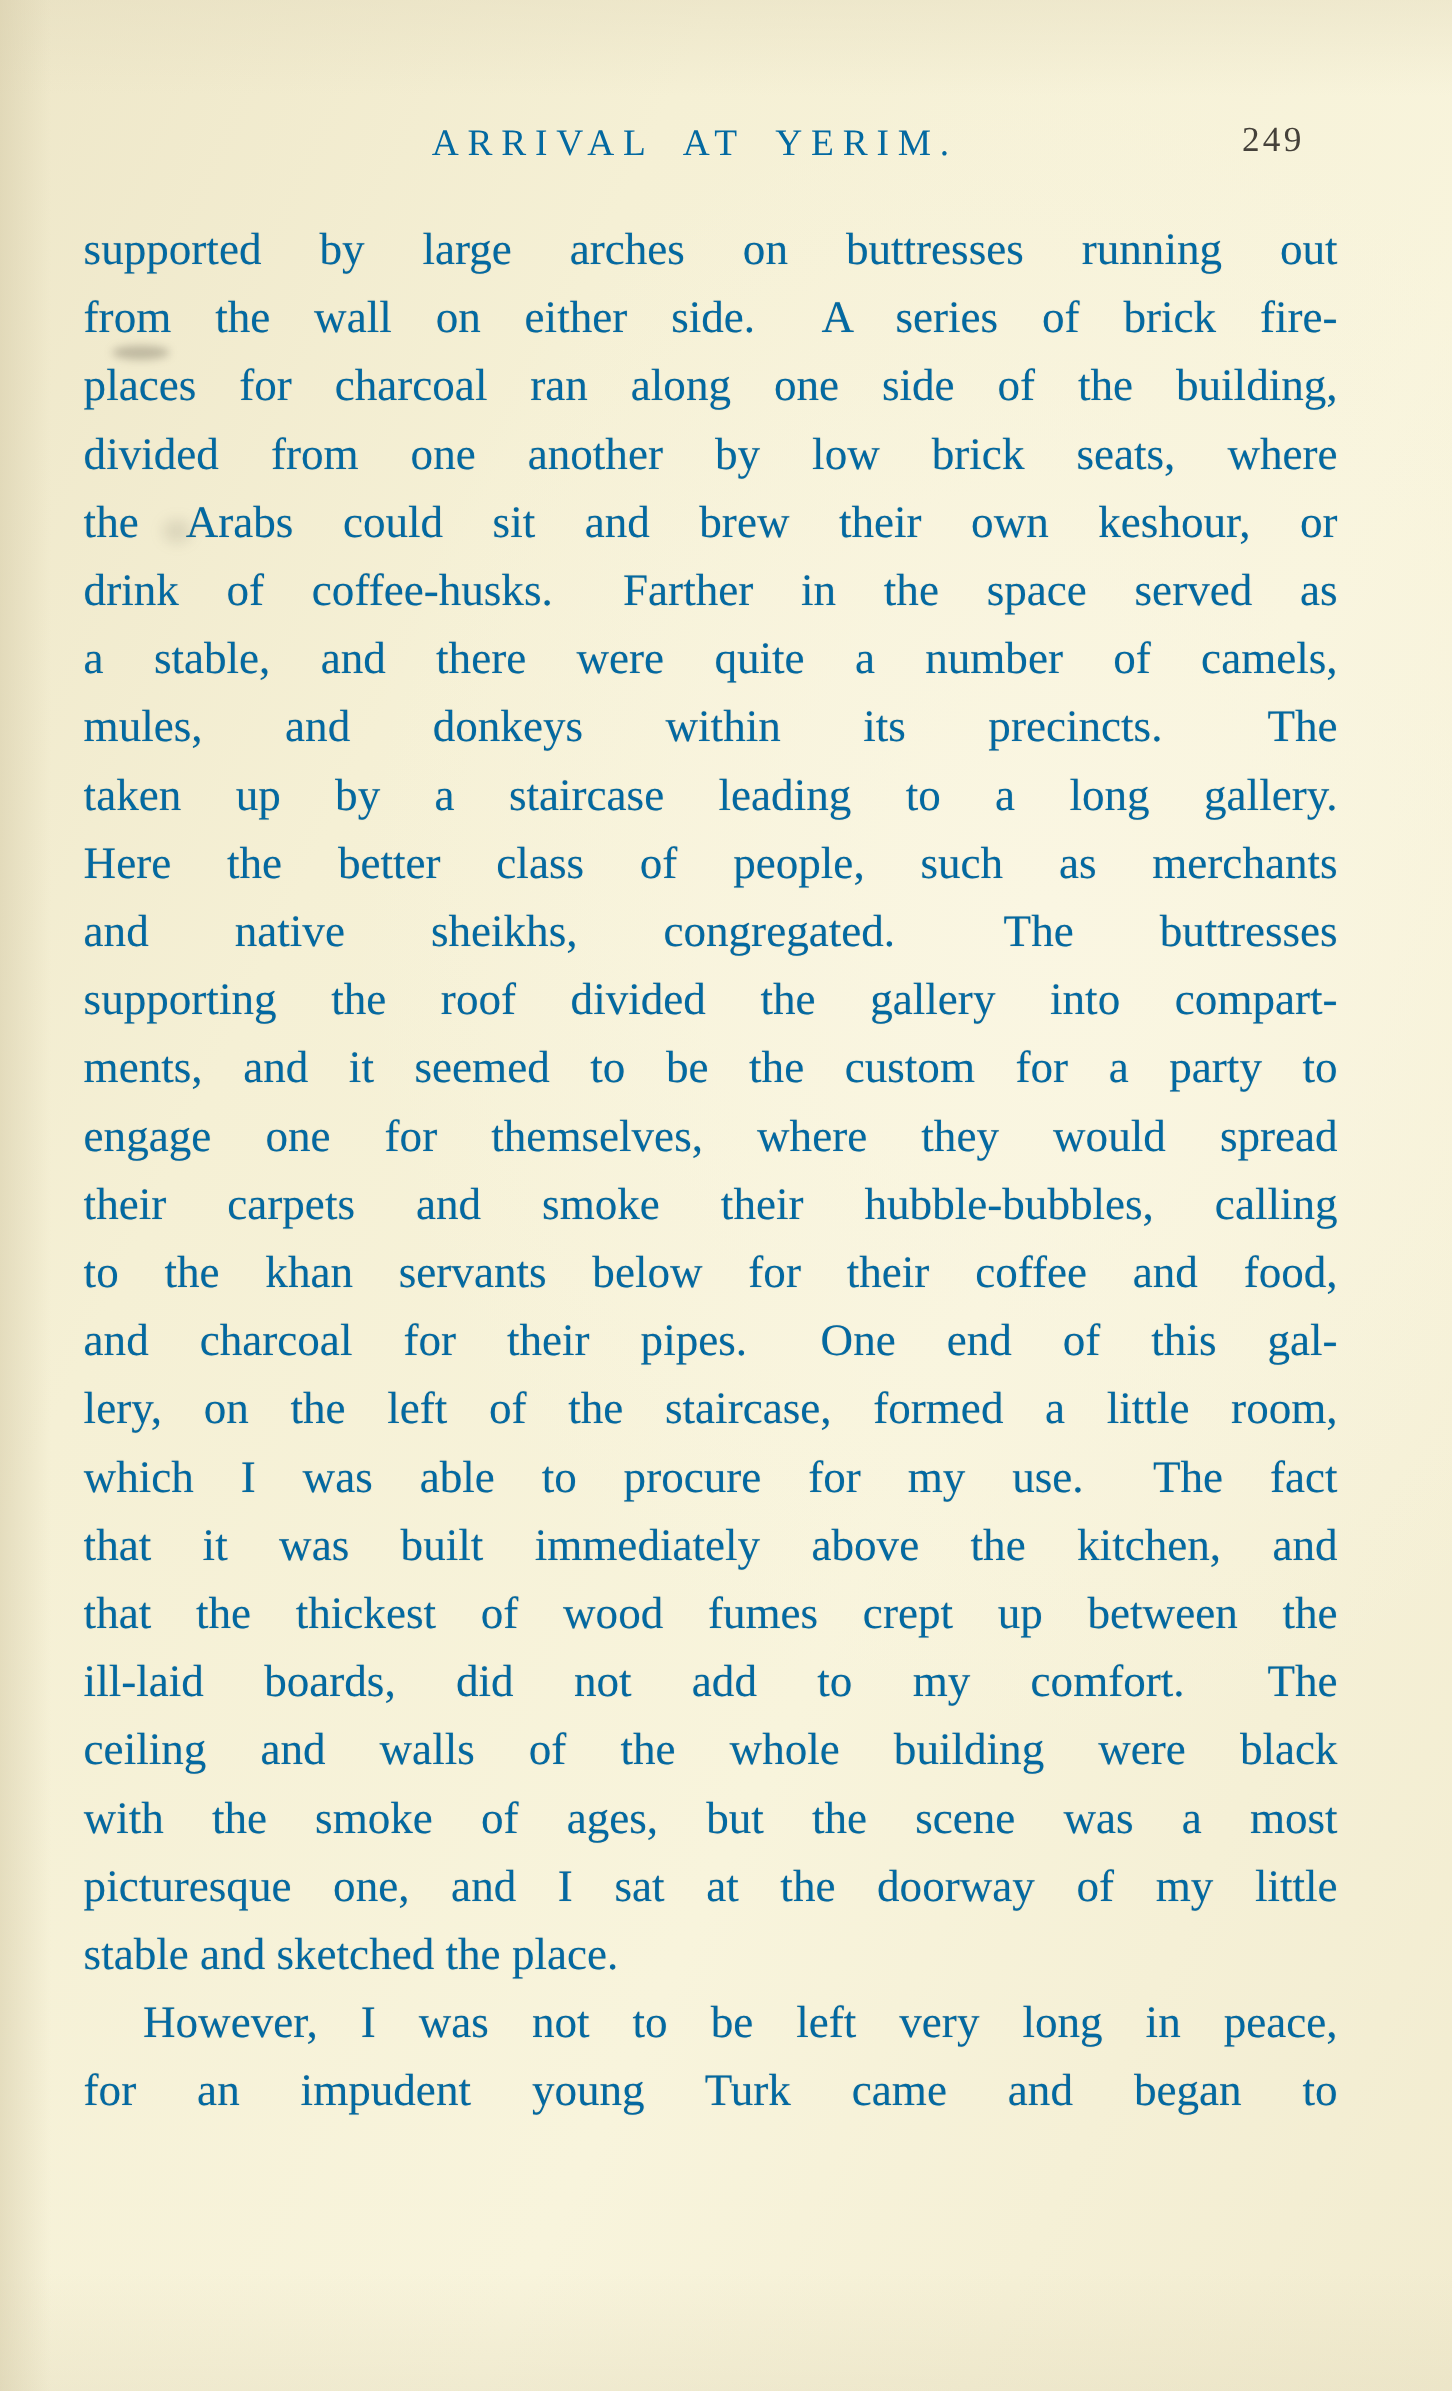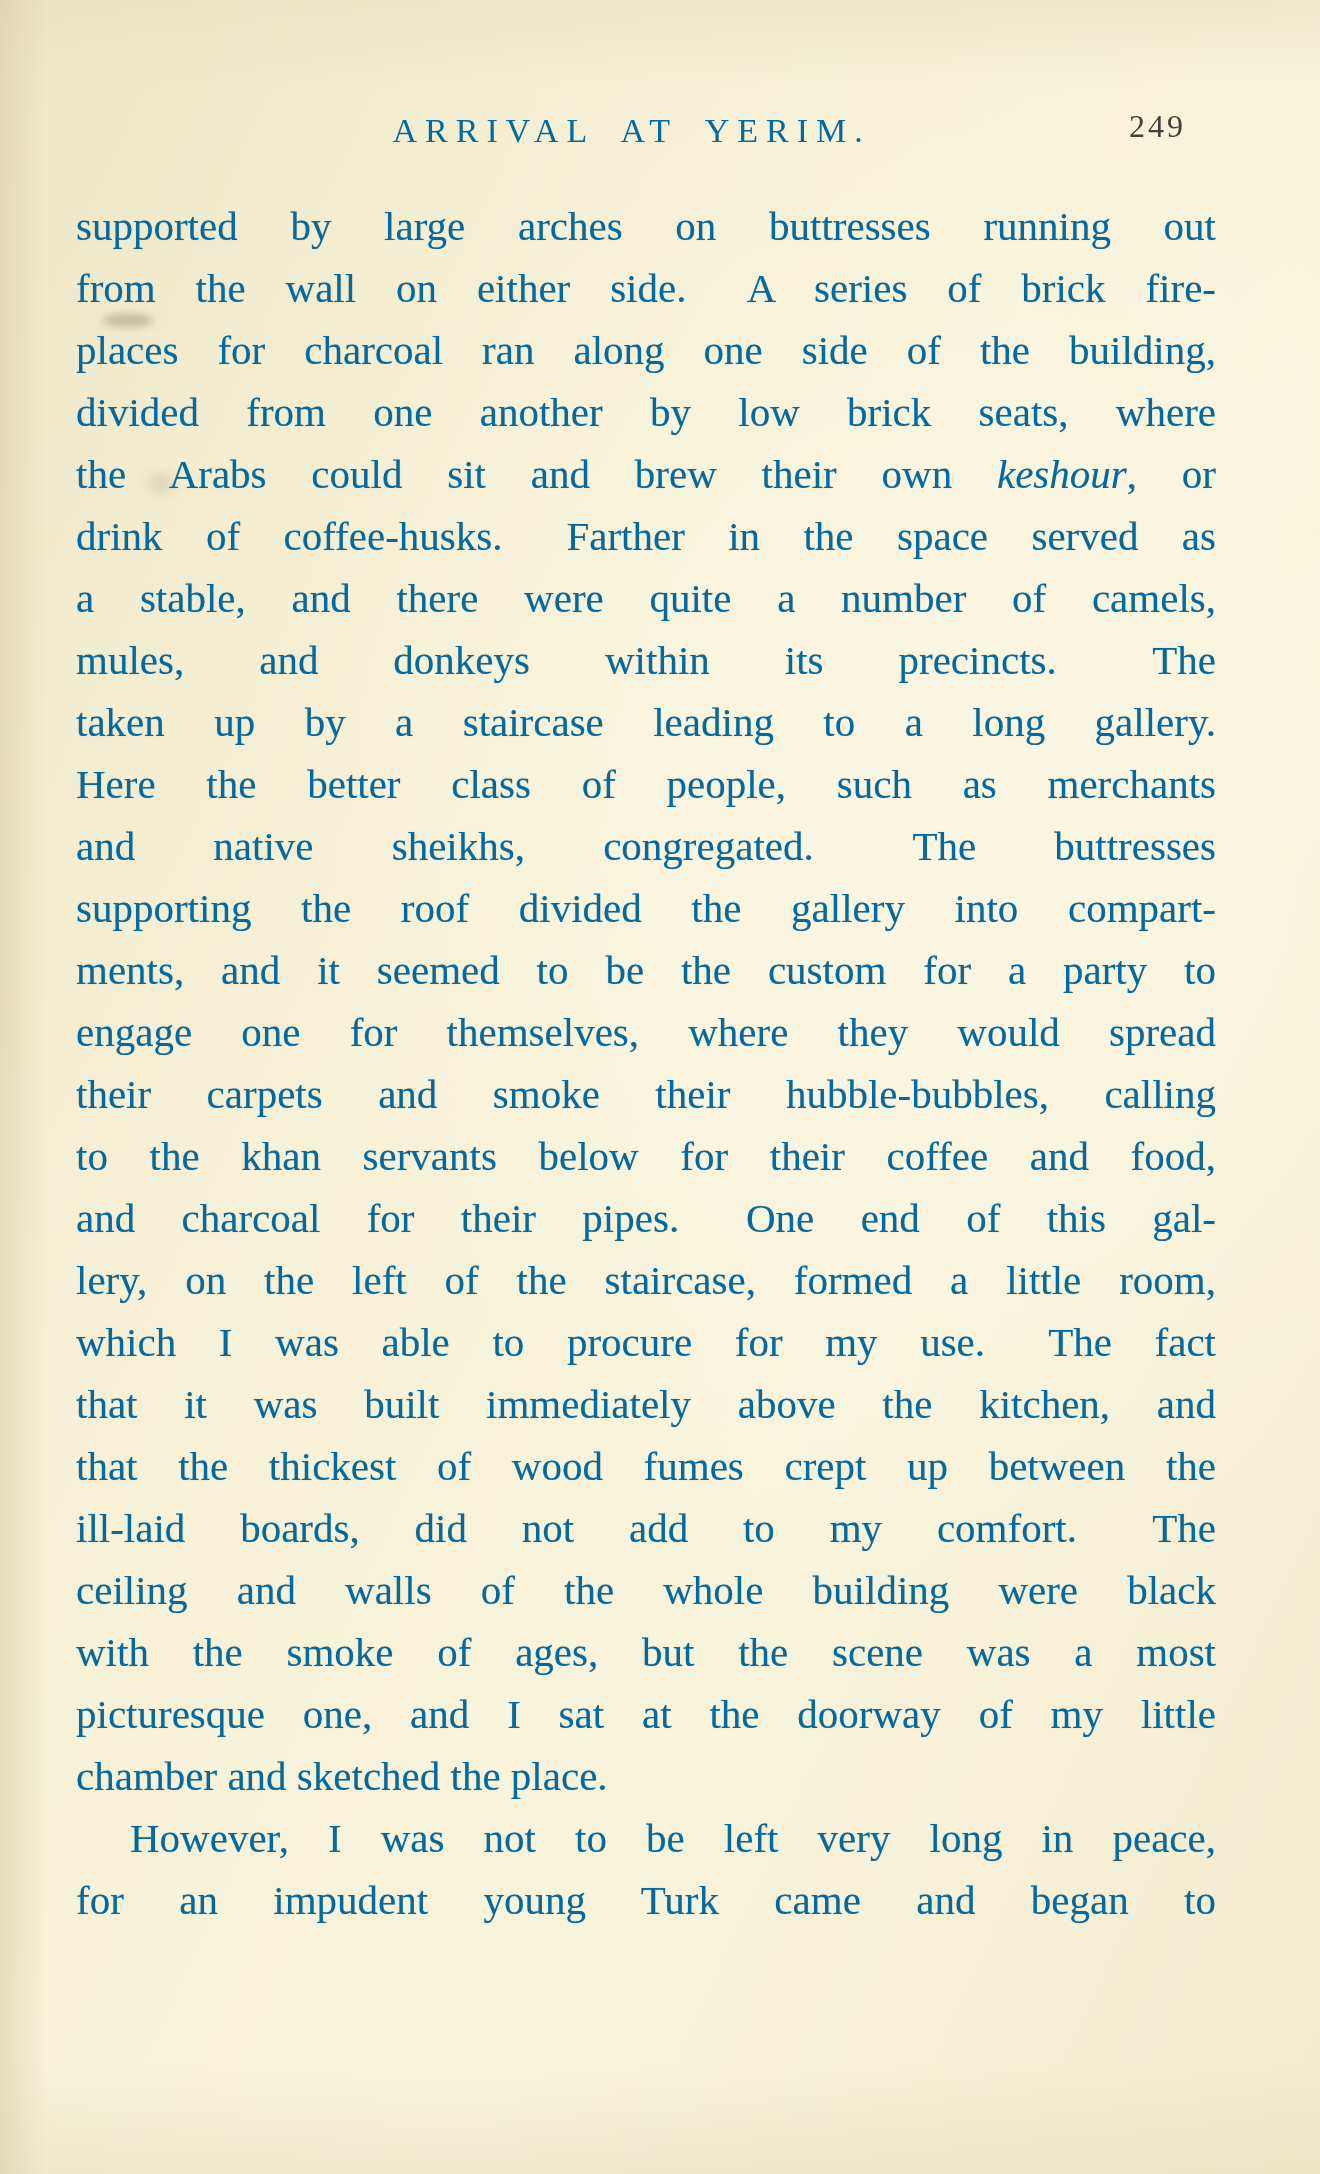--- a/index.html
+++ b/index.html
@@ -61,21 +61,21 @@
     text-align: justify;
   }
   .line.justify::after {
     content: "";
     display: inline-block;
     width: 100%;
     height: 0;
   }
   .line.left { text-align: left; }
   .line.indent { text-indent: 54px; }
-  .it { font-style: italic; }
+  .it { }
 
   .smudge {
     position: absolute;
     background: rgba(88,82,66,0.32);
     border-radius: 50%;
     filter: blur(4px);
   }
   .smudge-a { left: 102px; top: 314px; width: 52px; height: 13px; }
   .smudge-b { left: 148px; top: 472px; width: 26px; height: 22px; background: rgba(110,104,86,0.16); filter: blur(6px); }
 </style>
@@ -107,21 +107,21 @@
       <div class="line justify"><span>to the khan servants below for their coffee and food,</span></div>
       <div class="line justify"><span>and charcoal for their pipes.  One end of this gal-</span></div>
       <div class="line justify"><span>lery, on the left of the staircase, formed a little room,</span></div>
       <div class="line justify"><span>which I was able to procure for my use.  The fact</span></div>
       <div class="line justify"><span>that it was built immediately above the kitchen, and</span></div>
       <div class="line justify"><span>that the thickest of wood fumes crept up between the</span></div>
       <div class="line justify"><span>ill-laid boards, did not add to my comfort.  The</span></div>
       <div class="line justify"><span>ceiling and walls of the whole building were black</span></div>
       <div class="line justify"><span>with the smoke of ages, but the scene was a most</span></div>
       <div class="line justify"><span>picturesque one, and I sat at the doorway of my little</span></div>
-      <div class="line left"><span>chamber and sketched the place.</span></div>
+      <div class="line left"><span>stable and sketched the place.</span></div>
     </div>
     <div class="paragraph">
       <div class="line justify indent"><span>However, I was not to be left very long in peace,</span></div>
       <div class="line justify"><span>for an impudent young Turk came and began to</span></div>
     </div>
   </div>
 
 <div class="smudge smudge-a"></div>
 <div class="smudge smudge-b"></div>
 

